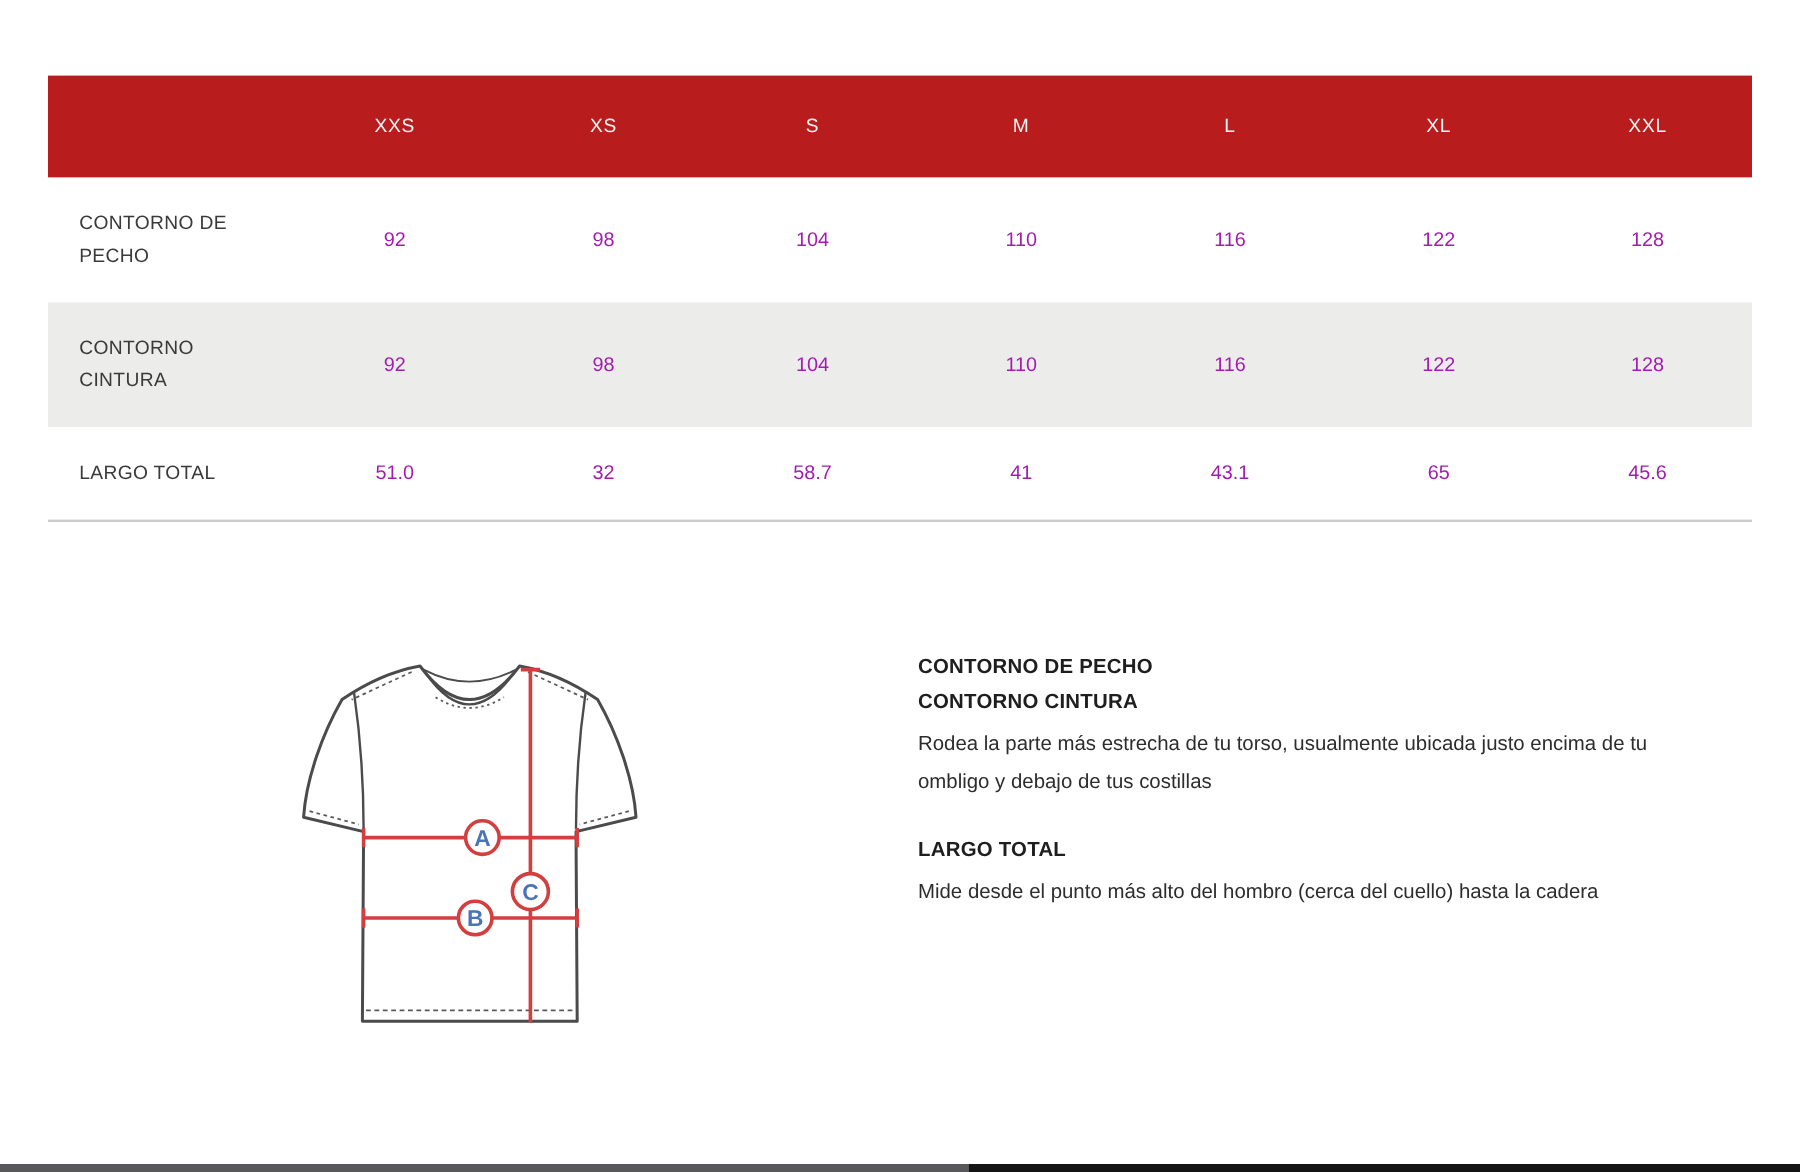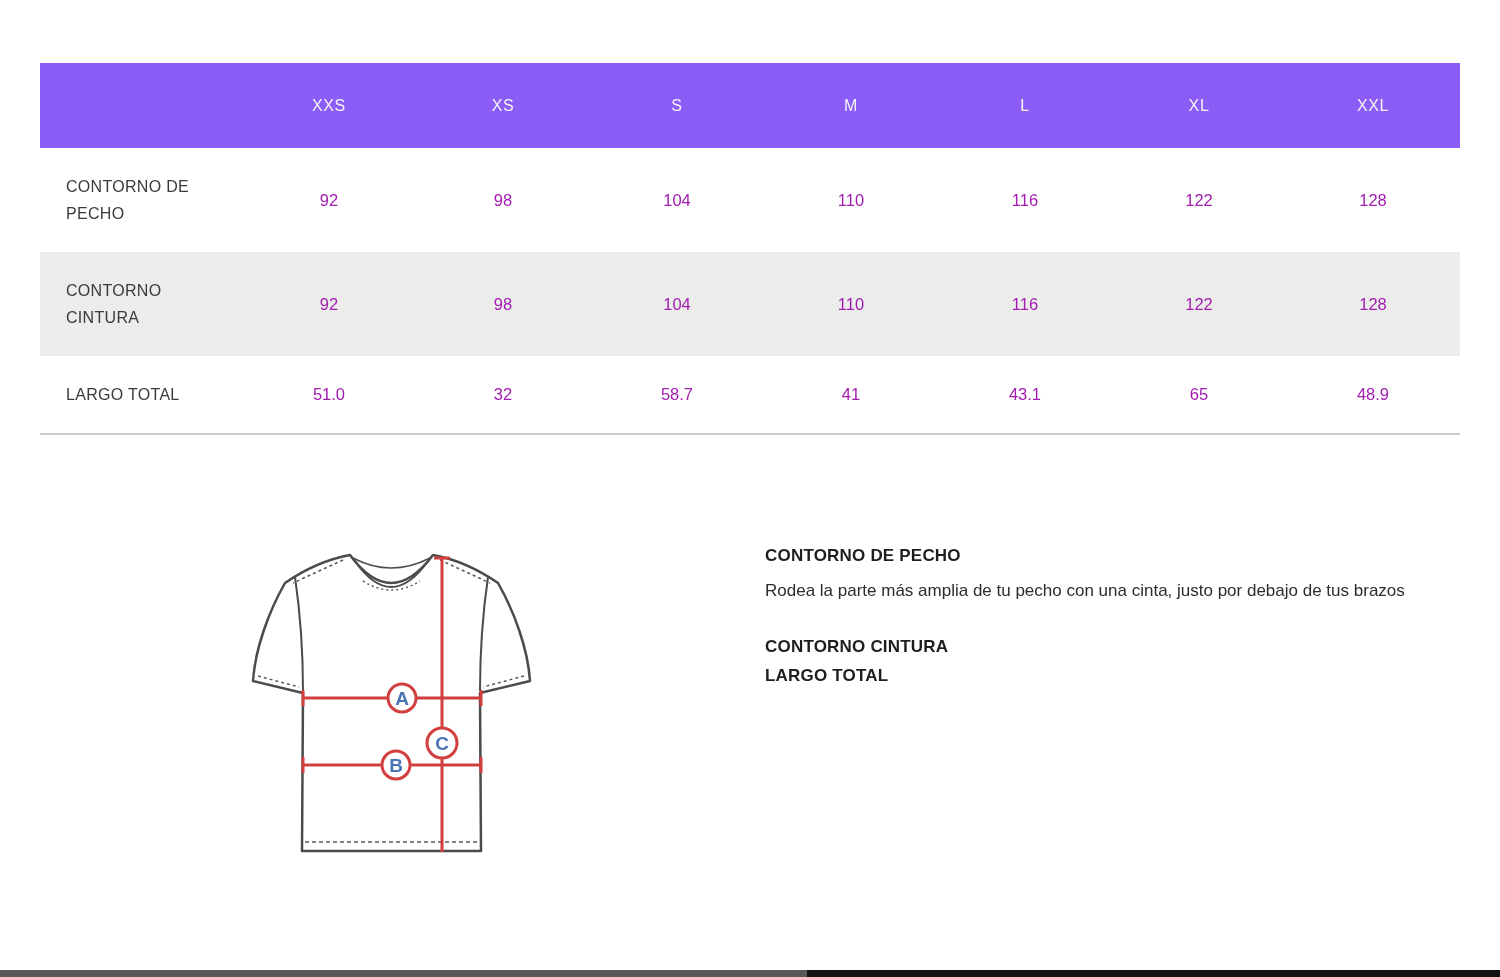--- a/index.html
+++ b/index.html
@@ -19,21 +19,21 @@
     grid-template-columns:202px repeat(7, 1fr);
     align-items:center;
   }
   .trow > div { text-align:center; font-size:16.5px; color:#a21caf; }
   .trow > .label-cell {
     text-align:left; padding-left:26px; font-size:16px;
     color:#3a3a3a; line-height:27px; letter-spacing:.3px;
   }
   .label-cell span { display:inline-block; max-width:150px; }
   .thead {
-    height:85px; background:#8b5cf6;
+    height:85px; background:#b91c1c;
   }
   .thead > div {
     color:#f4f4f4; font-size:16px; font-weight:500; letter-spacing:.6px;
   }
   .r1 { height:104px; background:#ffffff; }
   .r2 { height:104px; background:#ececeb; }
   .r3 { height:79px; background:#ffffff; border-bottom:2px solid #cbcbcb; }
 
   
   .tshirt-svg { position:absolute; left:245px; top:533px; width:292px; height:330px; }
@@ -93,21 +93,21 @@
   </div>
 
   <div class="trow r3">
     <div class="label-cell"><span>LARGO TOTAL</span></div>
     <div>51.0</div>
     <div>32</div>
     <div>58.7</div>
     <div>41</div>
     <div>43.1</div>
     <div>65</div>
-    <div>48.9</div>
+    <div>45.6</div>
   </div>
 </div>
 
 <svg class="tshirt-svg" viewBox="0 0 292 330">
 
   <g>
     <path d="M105,22 Q72,28 40,50 C24,78 10,116 8,148 L58,160 L57,318 L236,318 L235,160 L285,148
              C283,116 269,78 253,50 Q221,28 188,22 Q146,78 105,22 Z" fill="#ffffff" stroke="#4b4b4b" stroke-width="2.5" stroke-linejoin="round"></path>
 
     <path d="M110,28 Q146,80 183,28" fill="none" stroke="#4b4b4b" stroke-width="2"></path>
@@ -143,26 +143,27 @@
     <circle cx="151" cy="232" r="14" fill="#ffffff" stroke="#d23f3f" stroke-width="3"></circle>
     <text x="151" y="239" text-anchor="middle" font-family="Liberation Sans, sans-serif" font-size="19" font-weight="bold" fill="#4a74b4">B</text>
     <circle cx="197" cy="210" r="15" fill="#ffffff" stroke="#d23f3f" stroke-width="3"></circle>
     <text x="197" y="217" text-anchor="middle" font-family="Liberation Sans, sans-serif" font-size="19" font-weight="bold" fill="#4a74b4">C</text>
   </g>
 </svg>
 
 <div class="guide">
   <div class="section">
     <h3>CONTORNO DE PECHO</h3>
-    <p>Rodea la parte más amplia de tu pecho con una cinta, justo por debajo de tus brazos</p>
   </div>
   <div class="section">
     <h3>CONTORNO CINTURA</h3>
+    <p>Rodea la parte más estrecha de tu torso, usualmente ubicada justo encima de tu ombligo y debajo de tus costillas</p>
   </div>
   <div class="section">
     <h3>LARGO TOTAL</h3>
+    <p>Mide desde el punto más alto del hombro (cerca del cuello) hasta la cadera</p>
   </div>
 </div>
 
 <div class="bottom-bar">
   <div class="seg-left"></div>
   <div class="seg-right"></div>
 </div>
 
 </body></html>

